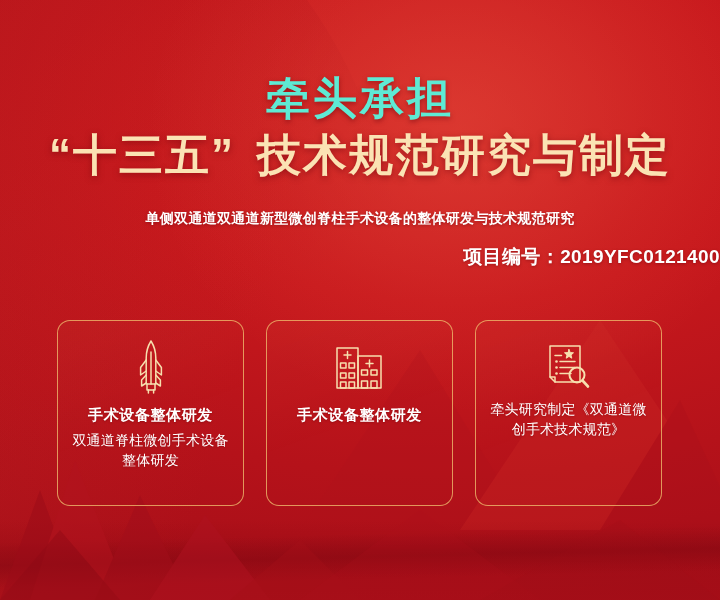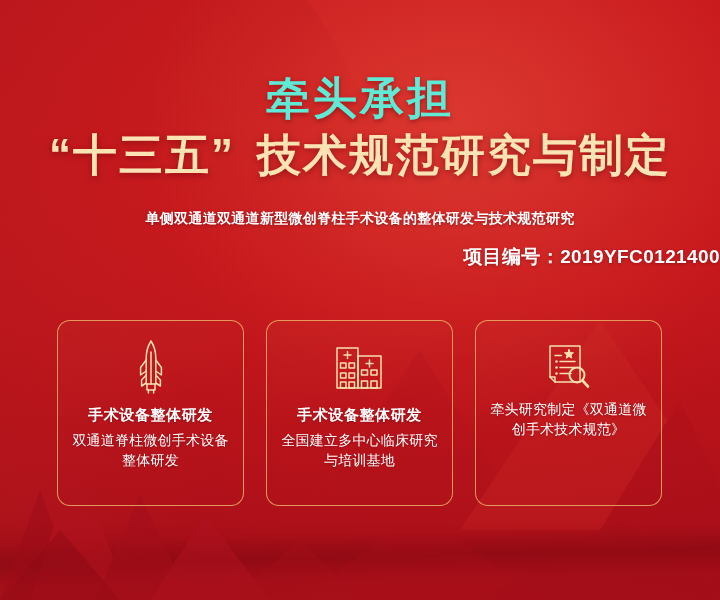--- a/index.html
+++ b/index.html
@@ -286,21 +286,20 @@
           <rect x="14" y="28" width="5.5" height="5"></rect>
           <rect x="5.5" y="37" width="5.5" height="6"></rect>
           <rect x="14" y="37" width="5.5" height="6"></rect>
           <rect x="26.5" y="25" width="6" height="5"></rect>
           <rect x="36" y="25" width="6" height="5"></rect>
           <rect x="26.5" y="36" width="6" height="7"></rect>
           <rect x="36" y="36" width="6" height="7"></rect>
         </svg>
       </div>
       <div class="card-title">手术设备整体研发</div>
-      <div class="card-desc">全国建立多中心临床研究与培训基地</div>
     </div>
 
     <div class="card">
       <div class="card-icon">
         <svg width="46" height="48" viewBox="0 0 46 48" fill="none" stroke="#F7DFAE" stroke-width="1.5" stroke-linejoin="round" stroke-linecap="round">
           <path d="M4 3 L34 3 L34 39 L9 39 L4 34 Z"></path>
           <path d="M4 34 L9 34 L9 39"></path>
           <path d="M23 6.5 L24.2 9.6 L27.5 9.8 L25 12 L25.8 15.2 L23 13.4 L20.2 15.2 L21 12 L18.5 9.8 L21.8 9.6 Z" fill="#F7DFAE" stroke-width="1"></path>
           <line x1="9" y1="12.5" x2="15.5" y2="12.5"></line>
           <circle cx="10.5" cy="18.5" r="1.3" fill="#F7DFAE" stroke="none"></circle>

